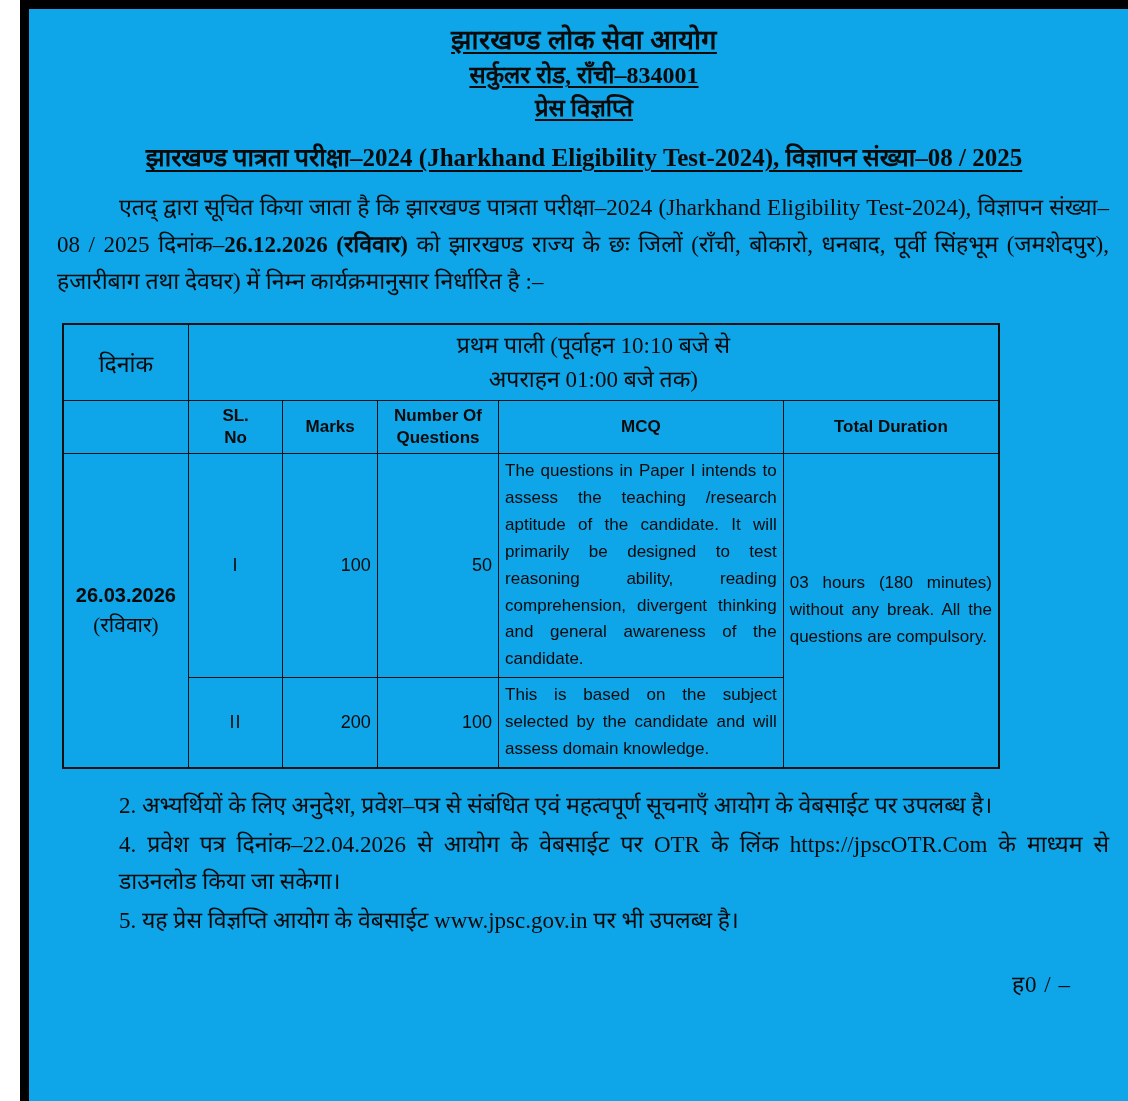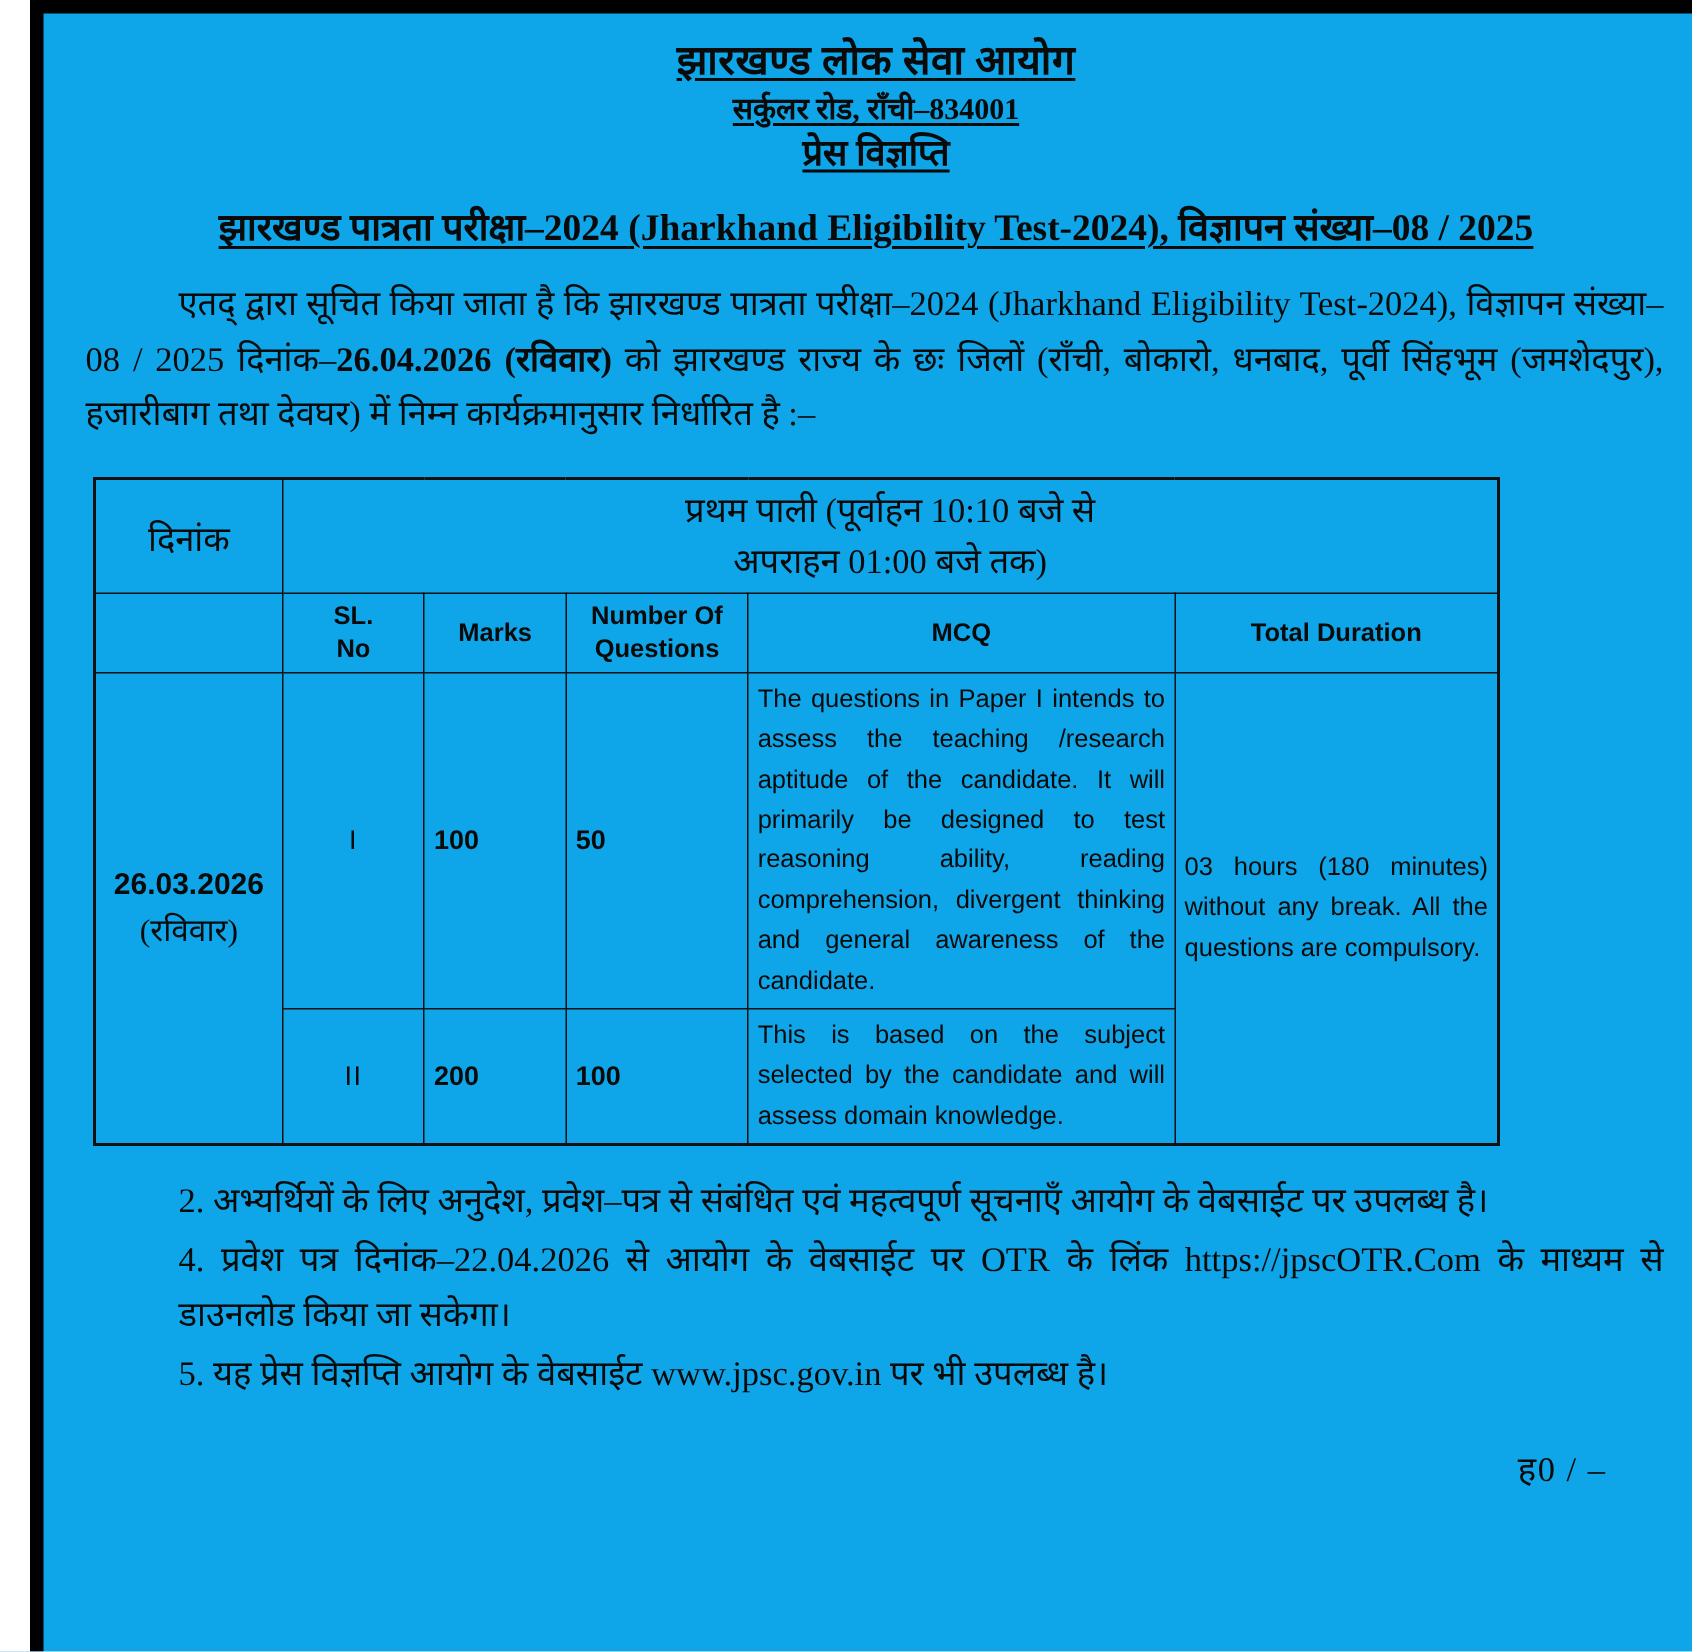--- a/index.html
+++ b/index.html
@@ -39,21 +39,21 @@
   }
   .mast-line {
     display: inline-block;
     font-family: "Liberation Serif", "DejaVu Serif", serif;
     font-weight: 700;
     text-decoration: underline;
     text-underline-offset: 3px;
     line-height: 1.30;
   }
   .mast-org   { font-size: 27px; letter-spacing: .4px; }
-  .mast-addr  { font-size: 20px; }
+  .mast-addr  { font-size: 24px; }
   .mast-press { font-size: 24px; }
 
   .mast-row { margin: 0; padding: 0; }
   .mast-row + .mast-row { margin-top: 2px; }
 
   
   .subject {
     margin-top: 16px;
     text-align: center;
     font-size: 25px;
@@ -130,24 +130,24 @@
     font-weight: 700;
     font-family: "Liberation Sans", "DejaVu Sans", sans-serif;
   }
   .cell-date .dow {
     display: block;
     font-weight: 400;
     font-size: 21px;
     font-family: "Liberation Serif", "DejaVu Serif", serif;
   }
   .cell-num {
-    text-align: left;
+    text-align: right;
     font-family: "Liberation Sans", "DejaVu Sans", sans-serif;
     font-size: 18px;
-    font-weight: 700;
+    font-weight: 400;
   }
   .cell-roman {
     text-align: center;
     font-family: "Liberation Sans", "DejaVu Sans", sans-serif;
     font-size: 18px;
     letter-spacing: 1px;
   }
   .cell-text {
     text-align: justify;
     text-justify: inter-word;
@@ -198,21 +198,21 @@
       </div>
       <div class="mast-row">
         <span class="mast-line mast-press">प्रेस विज्ञप्ति</span>
       </div>
     </div>
 
     <div class="subject">
       <span class="u">झारखण्ड पात्रता परीक्षा–2024 (Jharkhand Eligibility Test-2024), विज्ञापन संख्या–08 / 2025</span>
     </div>
 
-    <p class="body-para"><span>एतद् द्वारा सूचित किया जाता है कि झारखण्ड पात्रता परीक्षा–2024 (Jharkhand Eligibility Test-2024), विज्ञापन संख्या–08 / 2025 दिनांक–</span><span class="b">26.04.2026 (रविवार)</span><span> को झारखण्ड राज्य के छः जिलों (राँची, बोकारो, धनबाद, पूर्वी सिंहभूम (जमशेदपुर), हजारीबाग तथा देवघर) में निम्न कार्यक्रमानुसार निर्धारित है :–</span></p>
+    <p class="body-para"><span>एतद् द्वारा सूचित किया जाता है कि झारखण्ड पात्रता परीक्षा–2024 (Jharkhand Eligibility Test-2024), विज्ञापन संख्या–08 / 2025 दिनांक–</span><span class="b">26.12.2026 (रविवार)</span><span> को झारखण्ड राज्य के छः जिलों (राँची, बोकारो, धनबाद, पूर्वी सिंहभूम (जमशेदपुर), हजारीबाग तथा देवघर) में निम्न कार्यक्रमानुसार निर्धारित है :–</span></p>
 
     <div class="tbl-wrap">
       <table class="sched">
         <colgroup>
           <col class="c-date">
             <col class="c-sl">
             <col class="c-mk">
           <col class="c-nq">
             <col class="c-mcq">
             <col class="c-dur">

